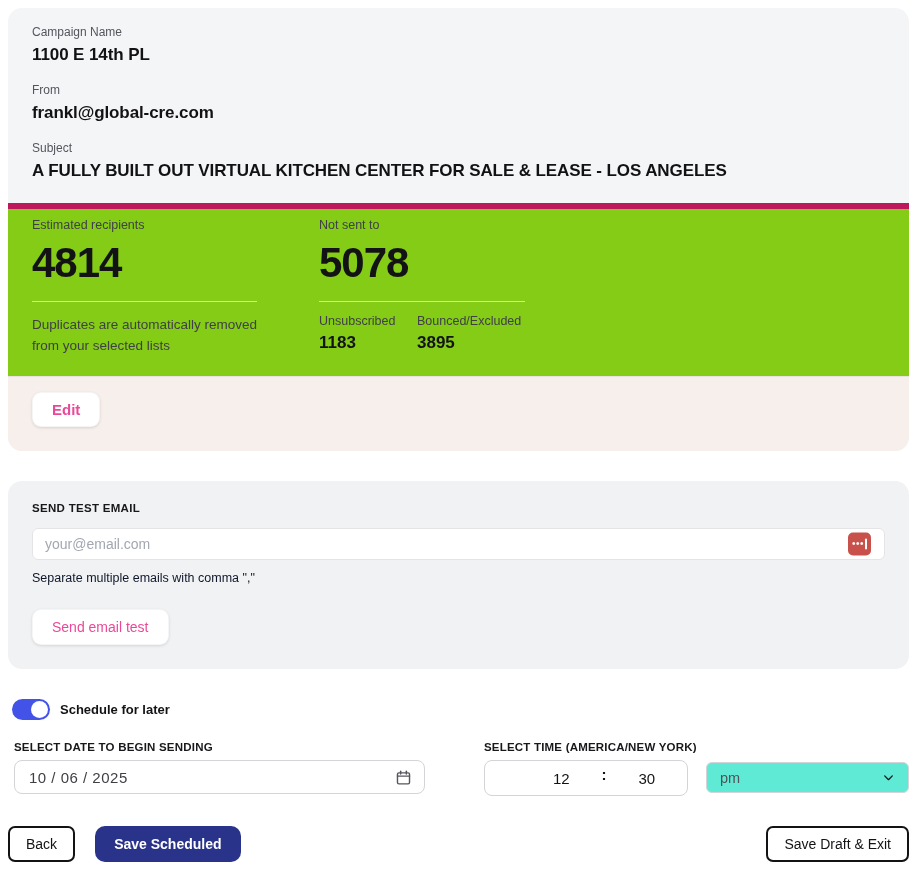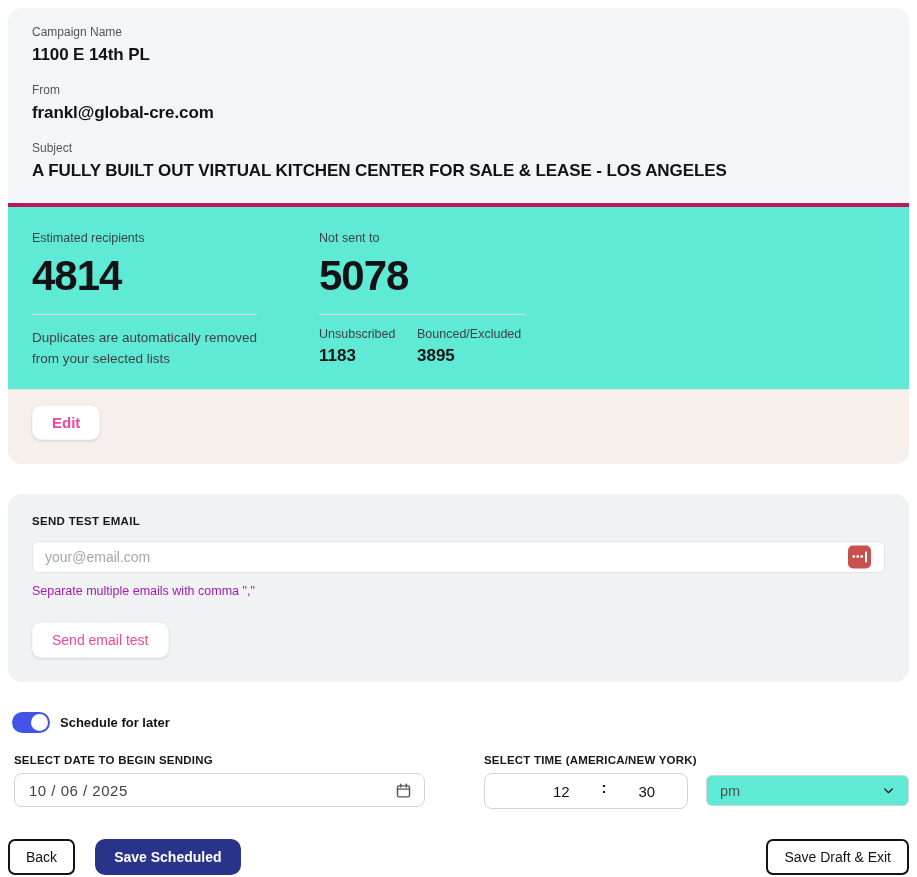--- a/index.html
+++ b/index.html
@@ -14,21 +14,21 @@
   .page { padding: 8px; }
 
   
   .card { border-radius: 14px; overflow: hidden; }
   .summary-card { background: #f4f5f6; }
   .summary-header { padding: 17px 24px 4px; }
   .field { margin-bottom: 17px; }
   .field-label { font-size: 12px; color: #55555e; line-height: 15px; margin-bottom: 4px; }
   .field-value { font-size: 17px; font-weight: 700; color: #121215; line-height: 22px; letter-spacing: -0.1px; }
 
-  .stats { background: #5eead4; border-top: 4px solid #be185d; padding: 24px 24px 20px; display: flex; }
+  .stats { background: #84cc16; border-top: 6px solid #be185d; padding: 9px 24px 20px; display: flex; }
   .stats-col.left  { width: 287px; }
   .stats-col.right { flex: 1; }
   .stat-label { font-size: 12.5px; color: #3f3f46; line-height: 15px; }
   .stat-number { font-size: 42px; font-weight: 700; letter-spacing: -1px; color: #131316; line-height: 46px; margin-top: 7px; }
   .stat-divider { border-bottom: 1px solid #e3dad7; margin-top: 15px; }
   .stats-col.left .stat-divider  { width: 225px; }
   .stats-col.right .stat-divider { width: 206px; }
   .stat-note { font-size: 13.5px; color: #3f3f46; line-height: 21px; margin-top: 12px; max-width: 228px; }
   .substats { display: flex; margin-top: 12px; }
   .substat { min-width: 98px; margin-right: 0; }
@@ -57,21 +57,21 @@
     font-family: inherit; outline: none;
   }
   .email-input::placeholder { color: #a2a7b1; }
   .lastpass {
     position: absolute; right: 14px; top: 50%; transform: translateY(-50%);
     width: 23px; height: 23px; background: #c8514b; border-radius: 5px;
     display: flex; align-items: center; justify-content: center; cursor: pointer;
   }
   .lp-dots { color: #fff; font-size: 10px; letter-spacing: 0.5px; line-height: 1; transform: translateY(-1px); }
   .lp-bar { width: 2px; height: 11px; background: #fff; margin-left: 1px; border-radius: 1px; }
-  .hint { font-size: 12.5px; color: #a21caf; margin-top: 11px; }
+  .hint { font-size: 12.5px; color: #0f172a; margin-top: 11px; }
   .test-card .btn { margin-top: 24px; }
 
   
   .toggle-row { margin: 30px 0 0 4px; display: flex; align-items: center; }
   .toggle {
     width: 38px; height: 21px; border-radius: 11px; background: #4353e8;
     position: relative; display: inline-block; cursor: pointer; flex: 0 0 auto;
   }
   .toggle .knob {
     position: absolute; top: 2px; right: 2px; width: 17px; height: 17px;

